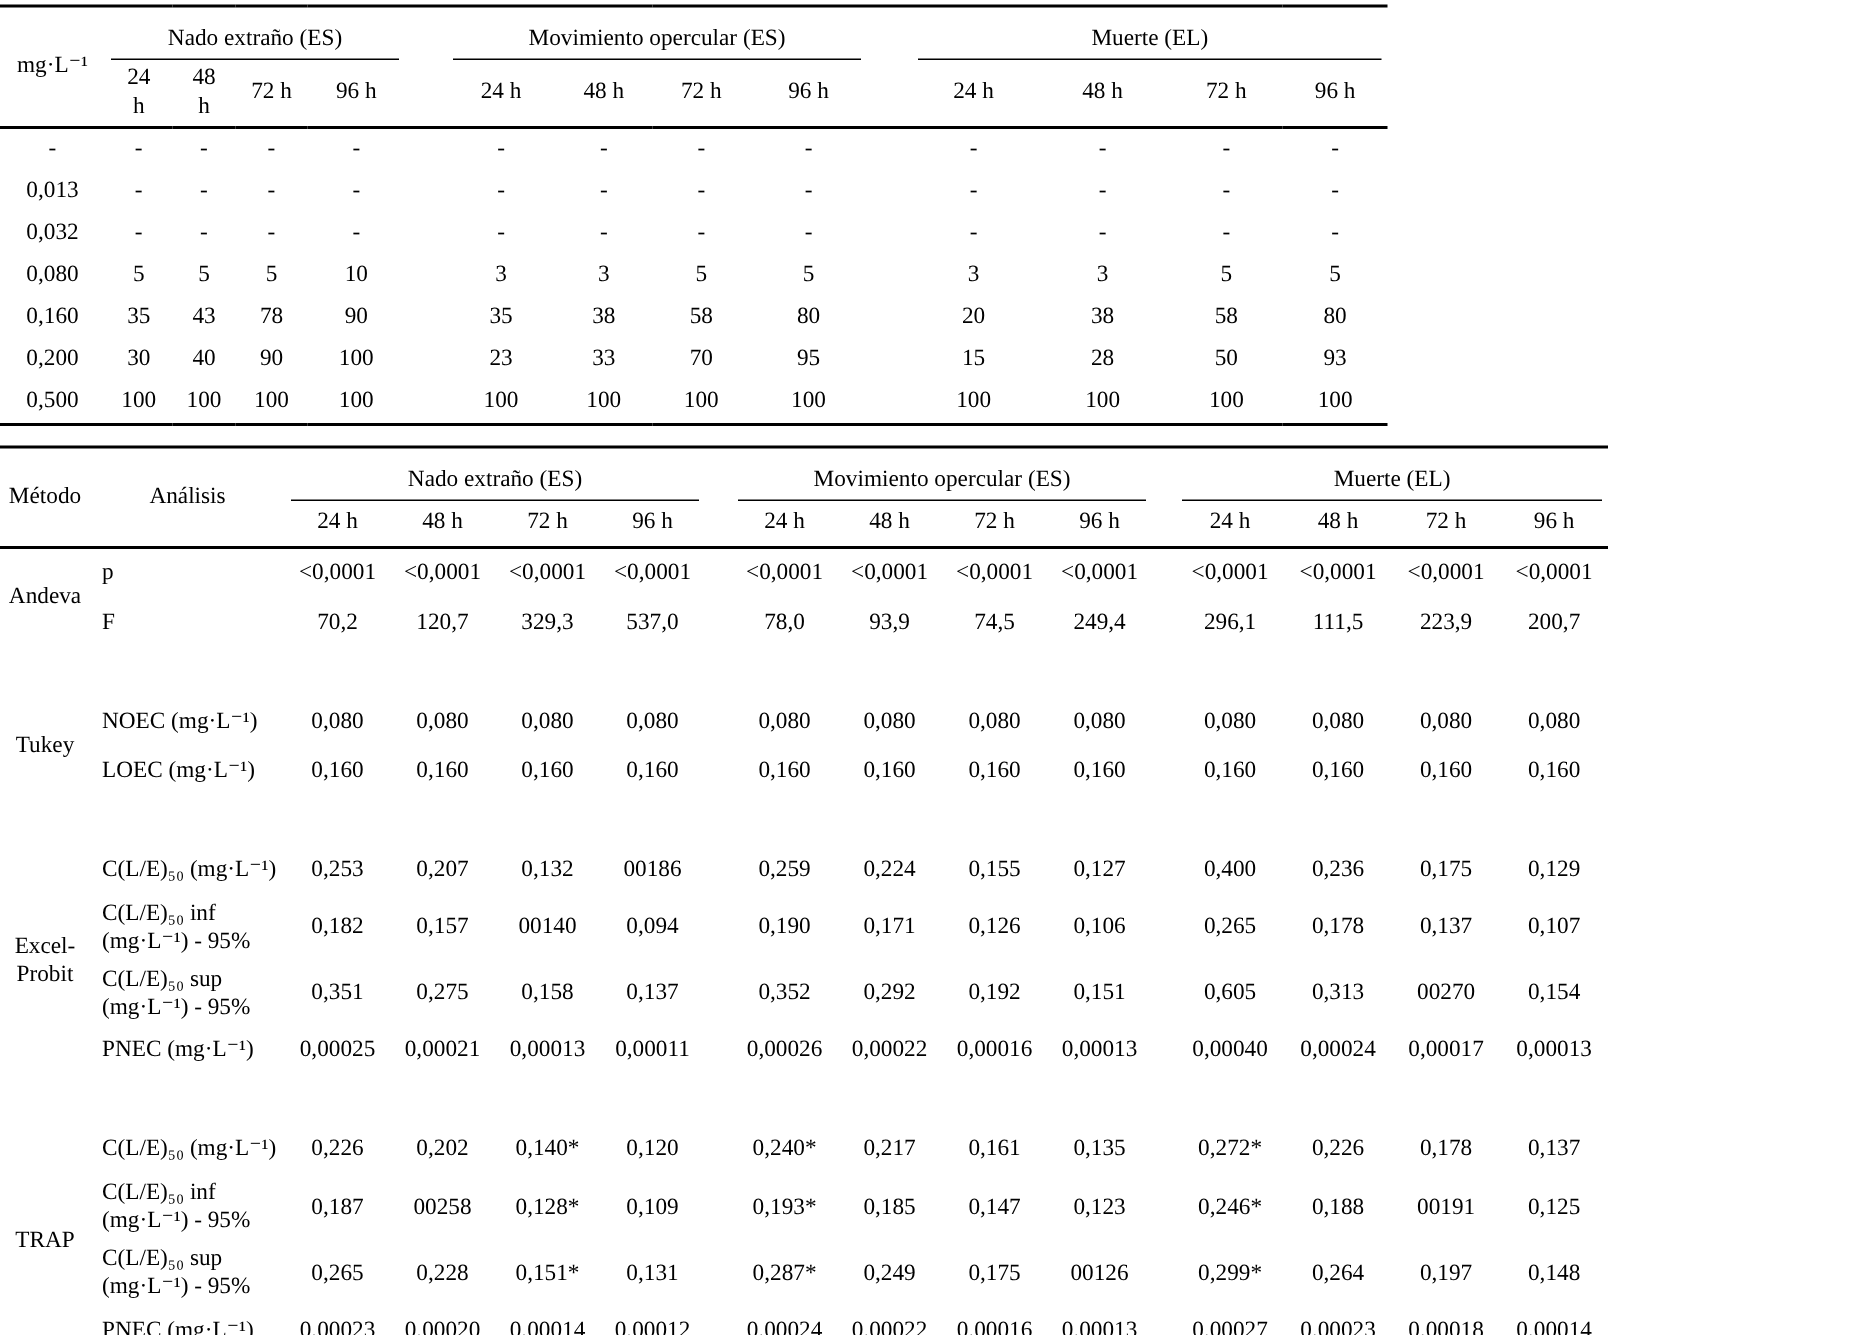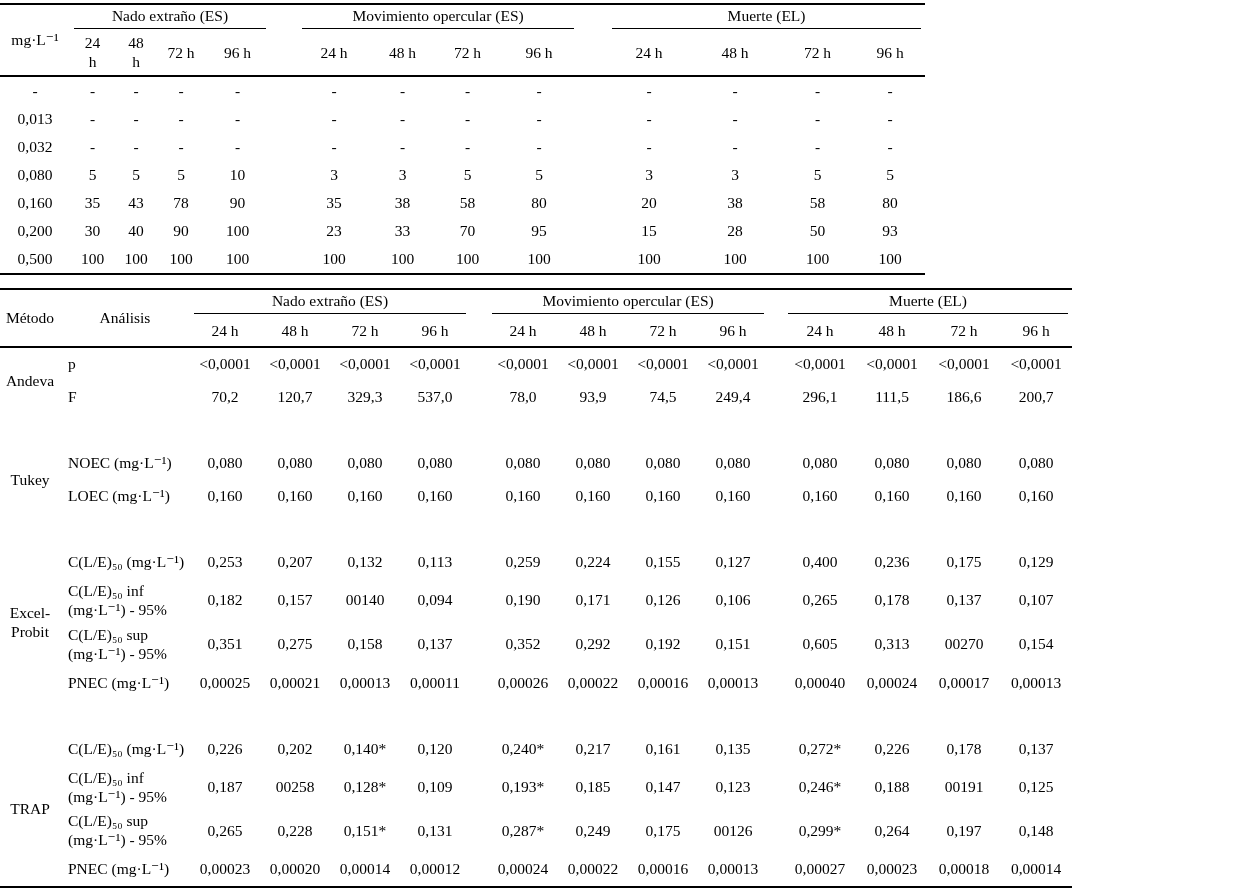--- a/index.html
+++ b/index.html
@@ -4,21 +4,21 @@
 <style>
   html,body{margin:0;padding:0;background:#fff;}
   body{width:1240px;height:890px;overflow:hidden;color:#000;
        font-family:"Liberation Serif","DejaVu Serif",serif;}
   .wrap{padding:3px 0 0 0;}
   table{border-collapse:collapse;table-layout:fixed;}
   #t1{width:925px;border-top:2px solid #000;border-bottom:2px solid #000;}
   #t2{width:1072px;border-top:2px solid #000;border-bottom:2px solid #000;margin-top:13px;}
   th,td{font-weight:normal;font-size:15.5px;text-align:center;vertical-align:middle;
         padding:0;line-height:1.22;}
-  .grp-inner{border-bottom:1.5px solid #000;margin:0 4px;padding:0 0 3px 0;}
+  .grp-inner{border-bottom:1.5px solid #000;margin:0 4px;padding:12px 0 3px 0;}
   tr.sub th{white-space:pre-line;}
   #t1 tr.sub th{height:44px;border-bottom:2px solid #000;}
   #t2 tr.sub th{height:30px;border-bottom:2px solid #000;}
   th.unit,th.mh,th.ah{border-bottom:2px solid #000;}
   tr.grow th{height:26px;}
   #t1 tbody td{height:28px;}
   #t2 tbody td{height:27px;padding:3px 0;}
   #t2 td.an{text-align:left;padding-left:8px;white-space:pre-line;}
   #t2 td.method{white-space:pre-line;}
   tr.gap td{height:19px;padding:0;}
@@ -281,21 +281,21 @@
           <td>329,3</td>
           <td>537,0</td>
           <td></td>
           <td>78,0</td>
           <td>93,9</td>
           <td>74,5</td>
           <td>249,4</td>
           <td></td>
           <td>296,1</td>
           <td>111,5</td>
-          <td>186,6</td>
+          <td>223,9</td>
           <td>200,7</td>
         </tr>
         <tr class="gap">
           <td colspan="16"></td>
         </tr>
         <tr>
           <td class="method" rowspan="2">Tukey</td>
           <td class="an">NOEC (mg·L⁻¹)</td>
           <td>0,080</td>
           <td>0,080</td>
@@ -332,21 +332,21 @@
         <tr class="gap">
           <td colspan="16"></td>
         </tr>
         <tr>
           <td class="method" rowspan="4">Excel-
 Probit</td>
           <td class="an">C(L/E)₅₀ (mg·L⁻¹)</td>
           <td>0,253</td>
           <td>0,207</td>
           <td>0,132</td>
-          <td>0,113</td>
+          <td>00186</td>
           <td></td>
           <td>0,259</td>
           <td>0,224</td>
           <td>0,155</td>
           <td>0,127</td>
           <td></td>
           <td>0,400</td>
           <td>0,236</td>
           <td>0,175</td>
           <td>0,129</td>

